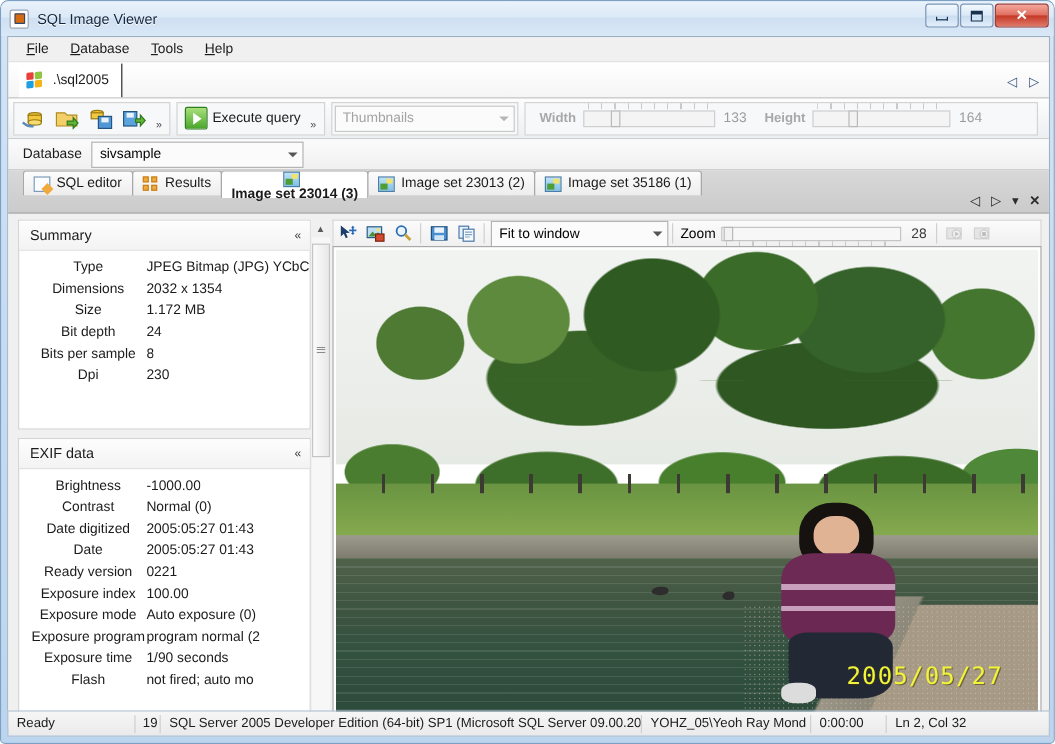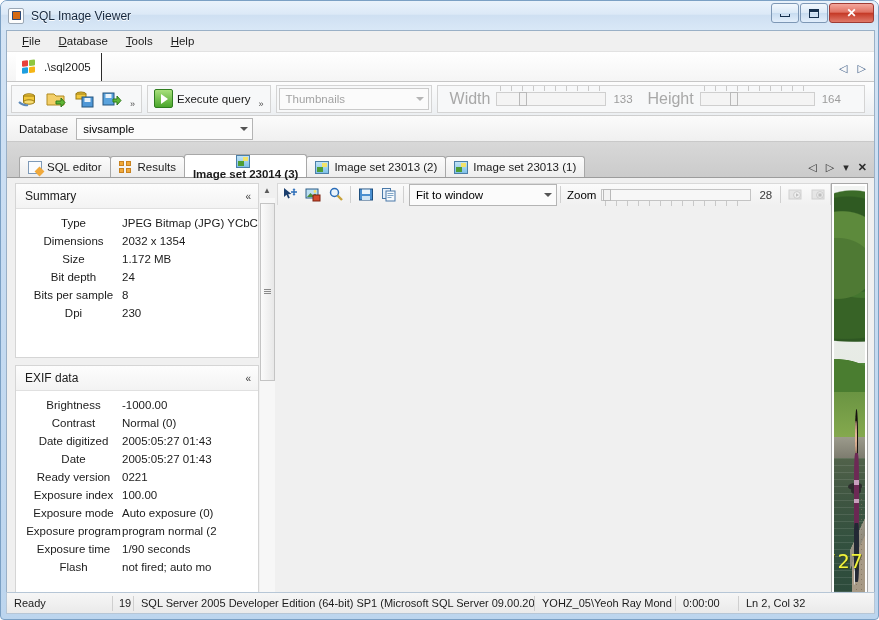--- a/index.html
+++ b/index.html
@@ -154,21 +154,21 @@
   }
   .play:after { content:''; border-left: 7px solid #ffffff; border-top: 5px solid transparent; border-bottom: 5px solid transparent; margin-left:2px;}
   .combo {
     height: 22px; border: 1px solid #b4b4b4; background: #fbfbfb;
     display: flex; align-items: center; justify-content: space-between;
     padding: 0 4px 0 6px; font-size: 11.5px;
   }
   .combo.disabled { color: #a3a3a3; background: #fbfbfb; border-color: #cacaca;}
   .combo .arrow { width:0;height:0;border-left:4px solid transparent;border-right:4px solid transparent;border-top:4px solid #555; margin-left:6px;}
   .combo.disabled .arrow { border-top-color:#b5b5b5;}
-  .slider-label { font-size:16px; color:#a8a8a8; margin: 0 6px 0 10px;}
+  .slider-label { font-size:11px; color:#a8a8a8; margin: 0 6px 0 10px; font-weight: bold;}
   .slider-val { font-size:11.5px; color:#9c9c9c; margin-left: 7px; width: 24px;}
   .slider {
     position: relative; height: 14px; width: 110px;
     border: 1px solid #cfcfcf; background: #f4f4f4;
   }
   .slider .thumb { position:absolute; top:-1px; width:8px; height:14px; background:#f2f2f2; border:1px solid #b9b9b9;}
   .ticks { position:absolute; top:-7px; left:3px; right:3px; height:5px;
            background-image: repeating-linear-gradient(to right, #c9c9c9 0 1px, transparent 1px 11px);}
 
   
@@ -178,21 +178,21 @@
     border-bottom: 1px solid #c9c9c9;
     display: flex; align-items: center; padding-left: 12px;
   }
   #db-label { font-size:11.5px; color:#1b1b1b; margin-right: 8px;}
 
   
   #tabbar {
     height: 36px;
     background: linear-gradient(to bottom,#d8d8d8,#cbcbcb);
     border-bottom: 1px solid #9c9c9c;
-    display: flex; align-items: flex-end;
+    display: flex; align-items: flex-start;
     position: relative; padding-left: 12px;
   }
   .doctab {
     height: 21px;
     display: flex; align-items: center;
     padding: 0 8px;
     font-size: 11.5px; color: #1b1b1b;
     background: linear-gradient(to bottom,#fcfcfc,#ededed);
     border: 1px solid #a8a8a8; border-bottom: none;
     border-radius: 3px 3px 0 0;
@@ -267,21 +267,21 @@
     position:absolute; left:0; width:15px; top: 5px; height: 178px;
     background: linear-gradient(to right,#fbfbfb,#e8e8e8);
     border: 1px solid #c4c4c4;
     display:flex; align-items:center; justify-content:center;
   }
   .grip { width:7px; height:6px; background-image: repeating-linear-gradient(to bottom,#8a8a8a 0 1px, transparent 1px 2px);}
 
   
   #rightpanel {
     flex: 1; min-width: 0;
-    display: flex; flex-direction: row;
+    display: flex; flex-direction: column;
     padding: 5px 6px 6px 2px;
   }
   #img-toolbar {
     height: 22px; display: flex; align-items: center;
     background: linear-gradient(to bottom,#fbfbfb,#f0f0f0);
     border: 1px solid #d9d9d9; border-bottom: none;
   }
   .itb-sep { width:1px; height:17px; background:#d0d0d0; margin: 0 3px;}
   .itb-btn { width: 23px; height:20px; display:flex; align-items:center; justify-content:center;}
   #img-area {
@@ -499,21 +499,21 @@
       <div class="doctab active">
         <span class="ticon icon-imgset"></span>
         <span>Image set 23014 (3)</span>
       </div>
       <div class="doctab">
         <span class="ticon icon-imgset"></span>
         <span>Image set 23013 (2)</span>
       </div>
       <div class="doctab">
         <span class="ticon icon-imgset"></span>
-        <span>Image set 23013 (1)</span>
+        <span>Image set 35186 (1)</span>
       </div>
       <div id="tab-nav">
         <span>◁</span>
         <span>▷</span>
         <span>▾</span>
         <span style="font-weight:bold">✕</span>
       </div>
     </div>
 
     <div id="content">

